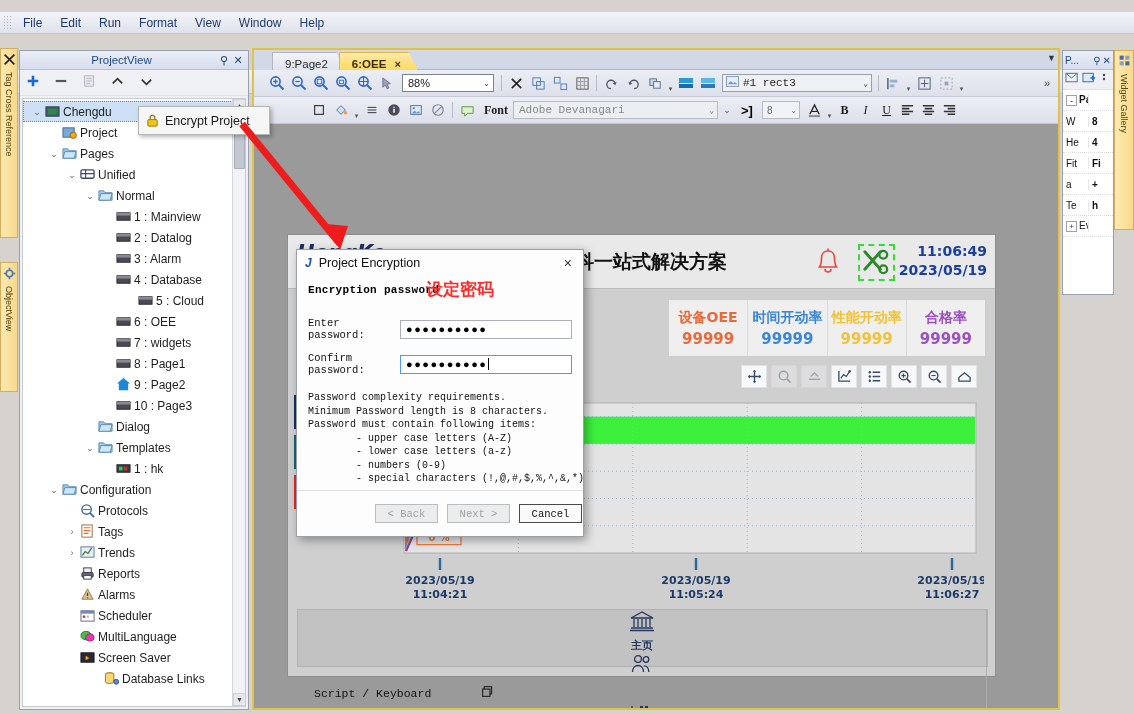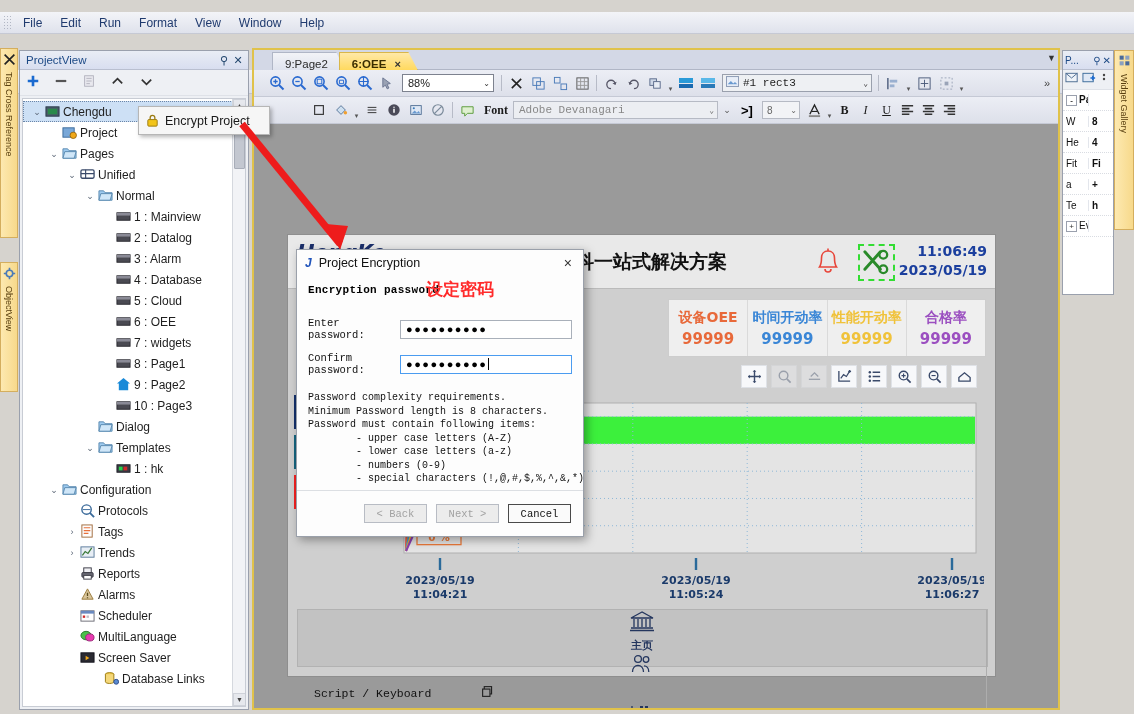--- a/index.html
+++ b/index.html
@@ -64,21 +64,21 @@
   }
   .vtab .vtxt {
     writing-mode: vertical-rl; font-size:9px; color:#5a4010;
     letter-spacing:0px; margin-top:3px; white-space:nowrap;
   }
 
   
   .pvpanel {
     position:absolute; left:19px; top:50px; width:230px; height:660px;
     background:#eef0f4; border:1px solid #9aa0ad;
-    display:flex; flex-direction:column;
+    display:flex; flex-direction:column;text-align:center;
   }
   .pvhead {
     height:19px; background:linear-gradient(#e9edf5,#d8def0);
     display:flex; align-items:center; padding:0 3px;
     border-bottom:1px solid #b9bfd0;
   }
   .pvtitle { font-size:11.5px; color:#1d4a86; flex:1; padding-left:3px; }
   .pvbtn { width:14px; height:14px; display:flex; align-items:center;
     justify-content:center; font-size:11px; color:#24486f; cursor:default; }
   .pvtools {
@@ -299,21 +299,21 @@
   }
   .finp.focus { border:1px solid #4b9cf0; }
   .caret { width:1px; height:12px; background:#000; margin-left:1px; }
   .reqs {
     margin-top:15px; font-size:10px; color:#111; line-height:13.5px;
     font-family:"Liberation Mono", monospace; white-space:pre;
   }
   .dlgfoot {
     position:absolute; left:0; bottom:0; width:100%; height:46px;
     border-top:1px solid #dcdfe3; display:flex; align-items:center;
-    justify-content:flex-end; gap:9px; padding-right:12px;
+    justify-content:flex-end; gap:9px; padding-right:1px;
   }
   .dbtn {
     width:63px; height:19px; font-size:10.5px;
     font-family:"Liberation Mono", monospace;
     display:flex; align-items:center; justify-content:center;
     border:1px solid #b8bcc4; background:#ececec; color:#a2a2a2; cursor:default;
   }
   .dbtn.on { background:#fafafa; border:1px solid #4a4a4a; color:#111; }
 
   
@@ -668,21 +668,21 @@
           <div class="tnode" style="padding-left: 78px;">
             <span class="tw"></span>
             <span class="ticon">
               <svg width="15" height="15" viewBox="0 0 16 16">
                 <rect x="1" y="4" width="14" height="8" fill="#4a4a52" stroke="#2a2a30"></rect>
                 <rect x="1" y="4" width="14" height="3" fill="#8a8a96"></rect>
               </svg>
             </span>
             <span class="tlabel">4 : Database</span>
           </div>
-          <div class="tnode" style="padding-left: 78px;">
+          <div class="tnode" style="padding-left: 100px;">
             <span class="tw"></span>
             <span class="ticon">
               <svg width="15" height="15" viewBox="0 0 16 16">
                 <rect x="1" y="4" width="14" height="8" fill="#4a4a52" stroke="#2a2a30"></rect>
                 <rect x="1" y="4" width="14" height="3" fill="#8a8a96"></rect>
               </svg>
             </span>
             <span class="tlabel">5 : Cloud</span>
           </div>
           <div class="tnode" style="padding-left: 78px;">

